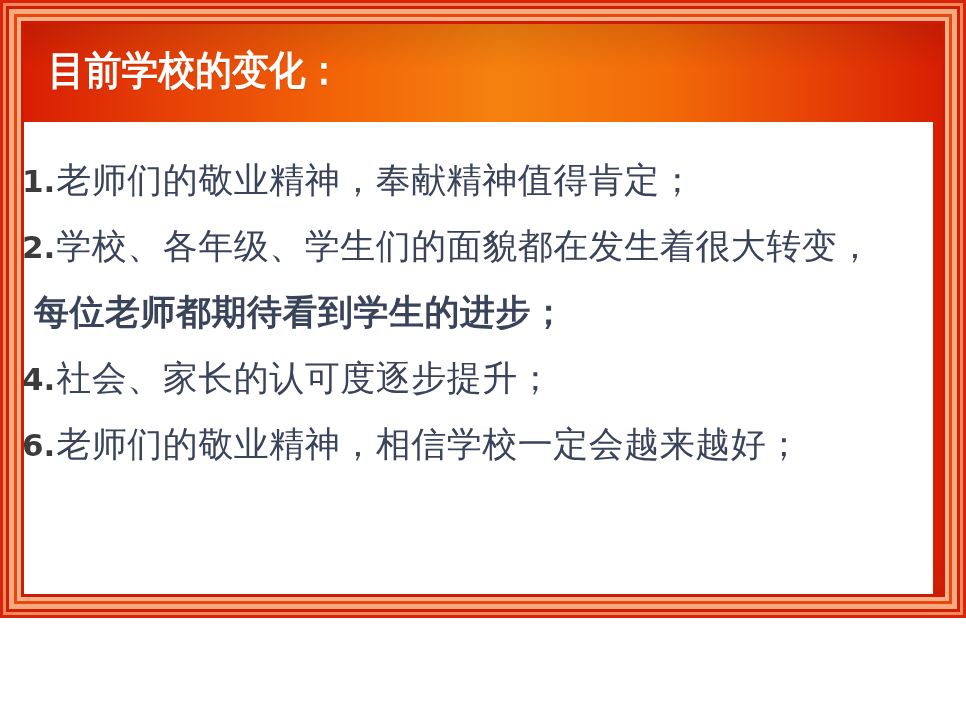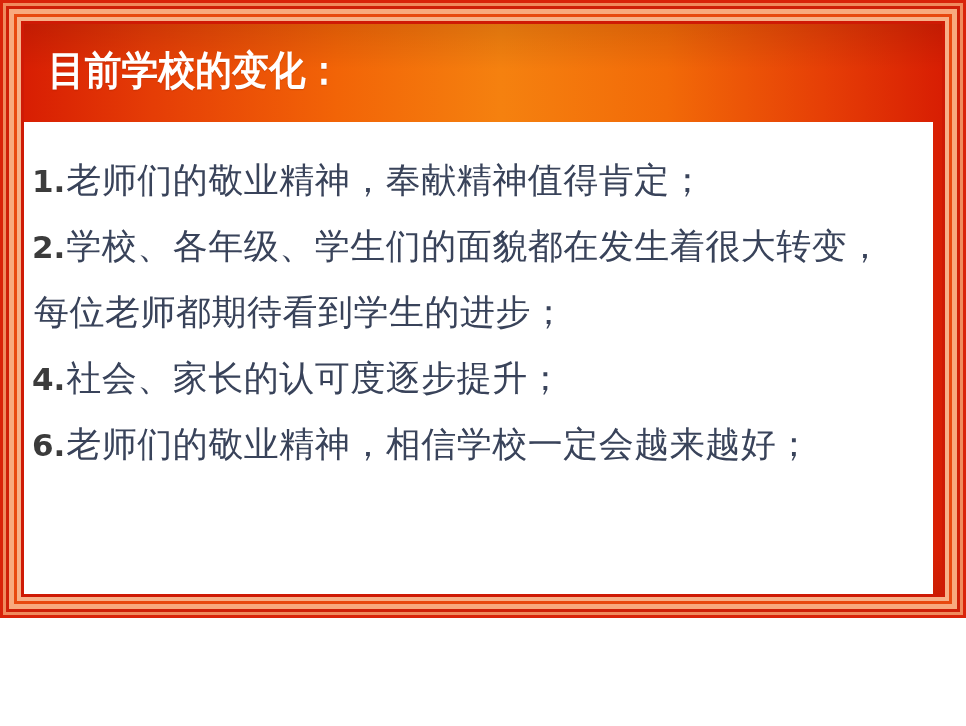--- a/index.html
+++ b/index.html
@@ -90,21 +90,21 @@
     margin: 0;
     padding: 0;
     list-style: none;
   }
 
   .line {
     display: block;
     height: 66px;
     line-height: 66px;
     white-space: nowrap;
-    padding-left: 10px;
+    padding-left: 0;
     color: #39435a;
     font-family: "Liberation Serif", "DejaVu Serif", serif;
     font-size: 35px;
   }
 
   .line .num {
     font-family: "DejaVu Sans", "Liberation Sans", sans-serif;
     font-weight: bold;
     font-size: 31px;
     color: #3b3b3b;
@@ -113,20 +113,21 @@
 
   .line .txt {
     font-family: "Liberation Serif", "DejaVu Serif", serif;
     font-size: 35px;
     color: #39435a;
     letter-spacing: 0.5px;
   }
 
   .line.cont {
     padding-left: 12px;
+    font-weight: bold;
   }
 </style>
 </head>
 <body>
 
 <div class="slide">
 
   <div class="band band-1"></div>
   <div class="band band-2"></div>
   <div class="band band-3"></div>

